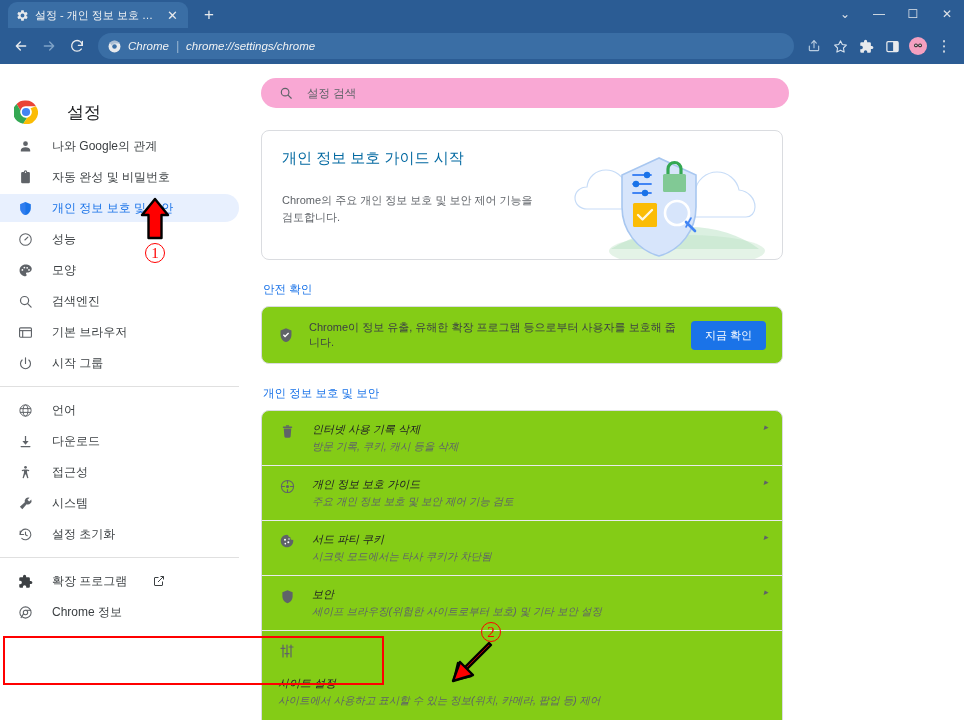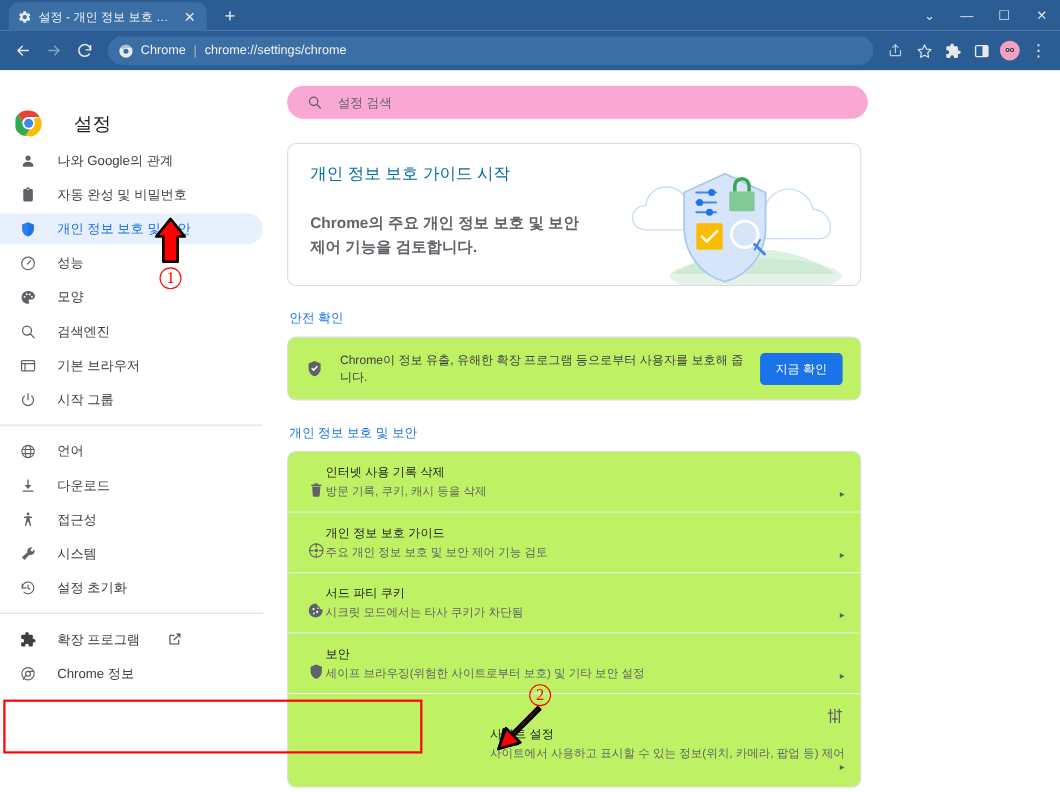--- a/index.html
+++ b/index.html
@@ -44,21 +44,21 @@
     height: 36px; background: #2b5c94;
     display: flex; align-items: center; padding: 0 8px; gap: 2px;
   }
   .nav-btn {
     width: 26px; height: 26px; display: flex; align-items: center; justify-content: center;
     color: #e8eaed; cursor: pointer; flex: 0 0 26px;
   }
   .omnibox {
     flex: 1; height: 26px; background: #3a6ea5; border-radius: 13px;
     display: flex; align-items: center; padding: 0 10px; gap: 7px;
-    margin: 0 6px; overflow: hidden;
+    margin: 0 6px; overflow: hidden; font-style: italic;
   }
   .omni-chrome { color: #f1f3f4; font-size: 11.5px; white-space: nowrap; }
   .omni-sep { color: #9db8d2; font-size: 12px; }
   .omni-url { color: #f1f3f4; font-size: 11.5px; white-space: nowrap; overflow:hidden; text-overflow:ellipsis;}
   .tb-icon { width: 24px; height: 24px; display: flex; align-items: center; justify-content: center;
              color: #e8eaed; cursor: pointer; flex: 0 0 24px; }
   .avatar {
     width: 18px; height: 18px; border-radius: 50%; background: #f4a0c0;
     display: flex; align-items: center; justify-content: center; cursor: pointer;
   }
@@ -96,46 +96,46 @@
 
   .cards { padding: 22px 18px 0 6px; max-width: 546px; }
 
   .guide-card {
     background: #fff; border: 1px solid #dadce0; border-radius: 8px;
     display: flex; align-items: stretch; overflow: hidden; height: 130px;
     position: relative;
   }
   .guide-left { padding: 18px 0 0 20px; flex: 1; }
   .guide-title { font-size: 15px; color: #0369a1; margin-bottom: 24px; }
-  .guide-desc { font-size: 14px; color: #5f6368; line-height: 1.55; max-width: 255px; margin-bottom: 13px; font-weight: bold; }
+  .guide-desc { font-size: 11px; color: #5f6368; line-height: 1.55; max-width: 255px; margin-bottom: 13px; }
   .guide-btns { display: flex; gap: 10px; }
   .btn-primary {
     background: #1a73e8; color: #fff; border: none; border-radius: 4px;
     font-size: 11px; padding: 6px 14px; cursor: pointer; font-family: inherit;
   }
   .btn-secondary {
     background: #fff; color: #1a73e8; border: 1px solid #dadce0; border-radius: 4px;
     font-size: 11px; padding: 6px 15px; cursor: pointer; font-family: inherit;
   }
   .guide-art { width: 215px; flex: 0 0 215px; position: relative; }
 
   .section-title { font-size: 11.5px; color: #1a73e8; font-weight: 500; margin: 22px 0 9px 2px; }
 
-  .card { background: #bef264; border: 1px solid #dadce0; border-radius: 8px; }
+  .card { background: #84cc16; border: 1px solid #dadce0; border-radius: 8px; }
   .safety-row { display: flex; align-items: center; padding: 13px 16px; gap: 14px; }
   .safety-ico { width: 17px; height: 17px; flex: 0 0 17px; color: #5f6368; }
   .safety-text { flex: 1; font-size: 11px; color: #3c4043; }
   .btn-check {
     background: #1a73e8; color: #fff; border: none; border-radius: 4px;
     font-size: 11px; padding: 7px 14px; cursor: pointer; font-family: inherit; white-space: nowrap;
   }
 
   .setting-row {
-    display: flex; align-items: flex-end; padding: 11px 14px 11px 16px; 
-    cursor: pointer; border-bottom: 1px solid #e8eaed; position: relative;
+    display: flex; align-items: flex-start; padding: 11px 14px 11px 16px; gap: 16px;
+    cursor: pointer; border-bottom: 1px solid #e8eaed; position: relative; font-style: italic;
   }
   .setting-row:last-child { border-bottom: none; flex-direction: column; }
   .srow-ico { width: 18px; height: 18px; flex: 0 0 18px; color: #5f6368; display:flex; align-items:center; justify-content:center;}
   .srow-body { flex: 1; min-width: 0; }
   .srow-title { font-size: 11px; color: #202124; margin-bottom: 3px; }
   .srow-sub { font-size: 10.5px; color: #5f6368; }
   .srow-arrow { color: #5f6368; font-size: 9px; flex: 0 0 12px; text-align: right; }
 
   
   .anno { position: absolute; pointer-events: none; z-index: 50; }

